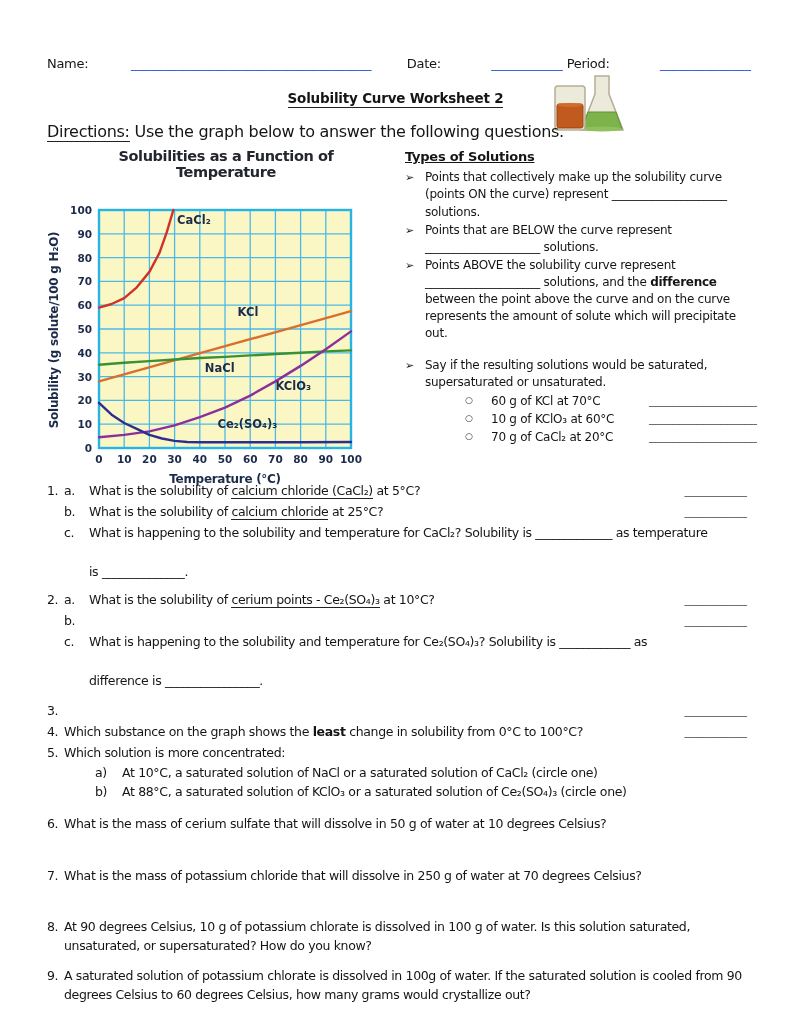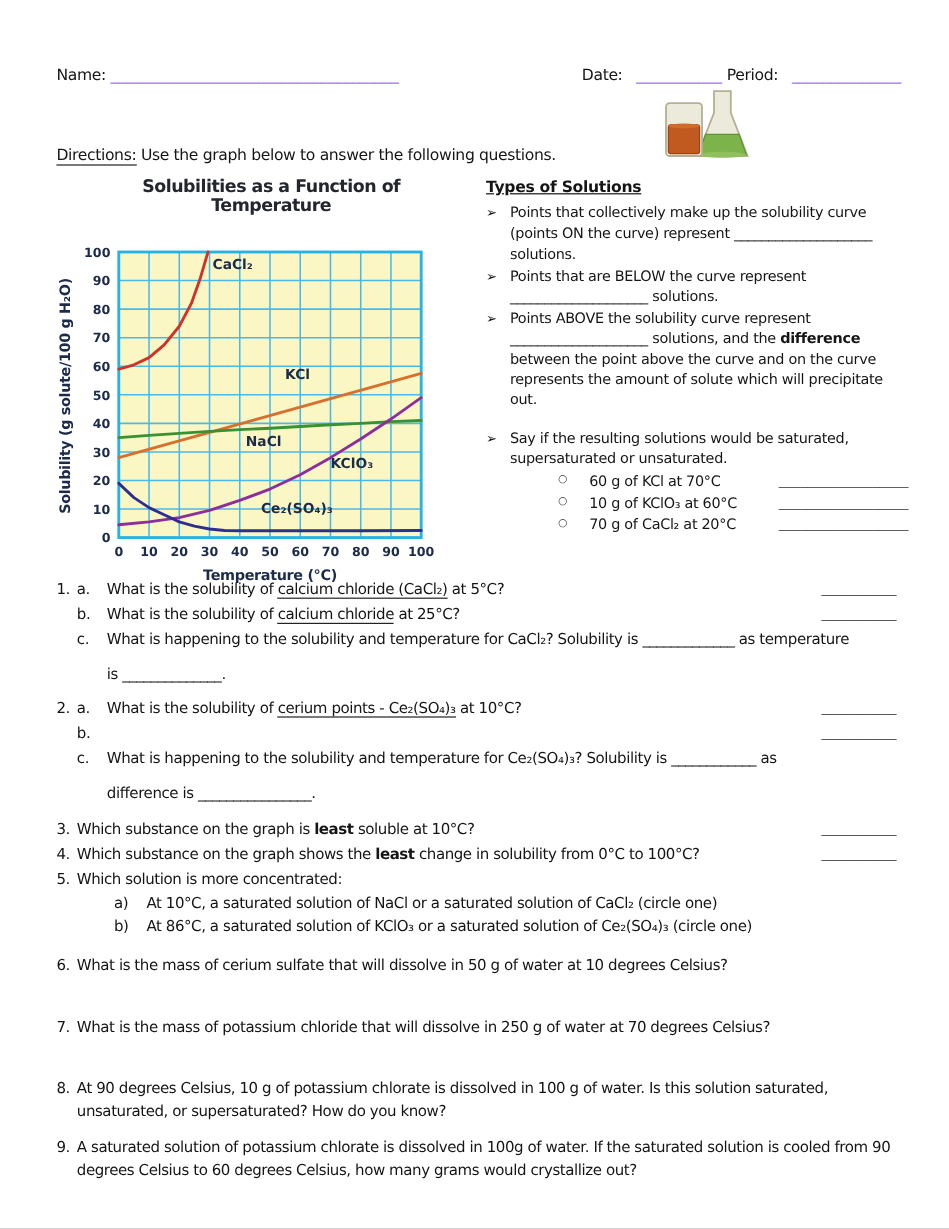--- a/index.html
+++ b/index.html
@@ -3,26 +3,26 @@
 <meta charset="utf-8">
 <style>
   * { margin:0; padding:0; box-sizing:border-box; }
   html,body { background:#888; }
   .page {
     position:relative; width:791px; height:1024px; background:#ffffff;
     font-family:"DejaVu Sans", sans-serif; color:#151515; overflow:hidden;
   }
   
   .header-row { position:absolute; top:56px; left:47px; right:40px; display:flex; font-size:13px; letter-spacing:-0.3px; }
-  .hblank { letter-spacing:0; color:#8b5cf6; }
+  .hblank { letter-spacing:0; color:#1d4ed8;margin-left:39px; }
   .hright { margin-left:auto; }
   .title-row { position:absolute; top:88px; left:0; width:100%; text-align:center; }
   .doc-title { font-size:13.5px; font-weight:bold; border-bottom:1.8px solid #222; padding-bottom:1px; letter-spacing:-0.2px; }
   .flasks { position:absolute; left:537px; top:74px; }
-  .directions { position:absolute; top:122px; left:47px; font-size:13px; letter-spacing:-0.3px; }
+  .directions { position:absolute; top:122px; left:47px; font-size:16px; letter-spacing:-0.3px; }
   .dlabel { border-bottom:1.5px solid #222; }
   
   .main-row { position:absolute; top:148px; left:47px; right:40px; display:flex; gap:26px; }
   .chart-block { width:332px; flex:0 0 332px; }
   .chart-title { text-align:center; font-size:14.5px; font-weight:bold; color:#23262e; letter-spacing:-0.4px; padding-left:26px; }
   svg text.tick { font-family:"DejaVu Sans", sans-serif; font-size:10.5px; font-weight:bold; }
   svg text.axis-label { font-family:"DejaVu Sans", sans-serif; font-size:12px; font-weight:bold; fill:#1c2b4a; letter-spacing:-0.3px; }
   svg text.series-label { font-family:"DejaVu Sans", sans-serif; font-size:11.5px; font-weight:bold; }
   .right-col { flex:1; font-size:12px; letter-spacing:-0.25px; line-height:1.42; }
   .tos-heading { font-weight:bold; font-size:13px; text-decoration:underline; margin-bottom:3px; }
@@ -37,21 +37,21 @@
   b { font-weight:bold; }
   .u { border-bottom:1.4px solid #222; }
   
   .questions { position:absolute; top:482px; left:47px; right:44px; font-size:12.5px; letter-spacing:-0.35px; line-height:1.5; }
   .qline { display:flex; margin-bottom:2px; }
   .qn { width:17px; flex:0 0 17px; }
   .ql { width:25px; flex:0 0 25px; }
   .qt { flex:1; }
   .rblank { margin-left:auto; padding-left:8px; }
   .indent1 { padding-left:42px; }
-  .mt6 { margin-top:11px; margin-bottom:5px; }
+  .mt6 { margin-top:21px; margin-bottom:5px; }
   .mt10 { margin-top:9px; }
   .mt12 { margin-top:11px; }
   .mt14 { margin-top:13px; }
   .mt32 { margin-top:33px; }
   .q5sub { padding-left:48px; display:flex; }
   .q5l { width:27px; flex:0 0 27px; }
 </style>
 </head>
 <body>
 
@@ -64,20 +64,23 @@
     <span class="hright">
       <span>Date:</span>
       <span>&nbsp;</span>
       <span class="hblank">___________</span>
       <span>Period:</span>
       <span>&nbsp;</span>
       <span class="hblank">______________</span>
     </span>
   </div>
 
+  <div class="title-row">
+    <span class="doc-title">Solubility Curve Worksheet 2</span>
+  </div>
 
   <svg class="flasks" width="108" height="64" viewBox="0 0 108 64">
     <g>
       <polygon points="58,2 72,2 72,20 86,56 44,56 58,20" fill="#eceadb" stroke="#b5ae94" stroke-width="1.5"></polygon>
       <polygon points="51,38 79,38 85,55 45,55" fill="#7cb34a" stroke="#5d9433" stroke-width="1"></polygon>
       <ellipse cx="65" cy="55" rx="20" ry="2.5" fill="#8fc05c"></ellipse>
     </g>
     <g>
       <rect x="18" y="12" width="30" height="44" rx="3" fill="#eceadb" stroke="#b5ae94" stroke-width="1.5"></rect>
       <rect x="20" y="30" width="26" height="24" rx="2" fill="#c05a1e" stroke="#9c4412" stroke-width="1"></rect>
@@ -242,41 +245,40 @@
       <span class="qn"></span>
         <span class="ql">c.</span>
       <span class="qt">What is happening to the solubility and temperature for Ce₂(SO₄)₃?  Solubility is ____________ as</span>
     </div>
     <div class="qline indent1 mt6">
       <span class="qt">difference is ________________.</span>
     </div>
 
     <div class="qline mt12">
       <span class="qn">3.</span>
-      <span class="qt"><span>Which substance on the graph is </span><b>least</b><span> soluble at 10°C?</span></span>
       <span class="rblank blank">__________</span>
     </div>
 
     <div class="qline">
       <span class="qn">4.</span>
       <span class="qt"><span>Which substance on the graph shows the </span><b>least</b><span> change in solubility from 0°C to 100°C?</span></span>
       <span class="rblank blank">__________</span>
     </div>
 
     <div class="qline">
       <span class="qn">5.</span>
       <span class="qt">Which solution is more concentrated:</span>
     </div>
     <div class="q5sub">
       <span class="q5l">a)</span>
       <span>At 10°C, a saturated solution of NaCl or a saturated solution of CaCl₂ (circle one)</span>
     </div>
     <div class="q5sub">
       <span class="q5l">b)</span>
-      <span>At 86°C, a saturated solution of KClO₃ or a saturated solution of Ce₂(SO₄)₃ (circle one)</span>
+      <span>At 88°C, a saturated solution of KClO₃ or a saturated solution of Ce₂(SO₄)₃ (circle one)</span>
     </div>
 
     <div class="qline mt14">
       <span class="qn">6.</span>
       <span class="qt">What is the mass of cerium sulfate that will dissolve in 50 g of water at 10 degrees Celsius?</span>
     </div>
 
     <div class="qline mt32">
       <span class="qn">7.</span>
       <span class="qt">What is the mass of potassium chloride that will dissolve in 250 g of water at 70 degrees Celsius?</span>

